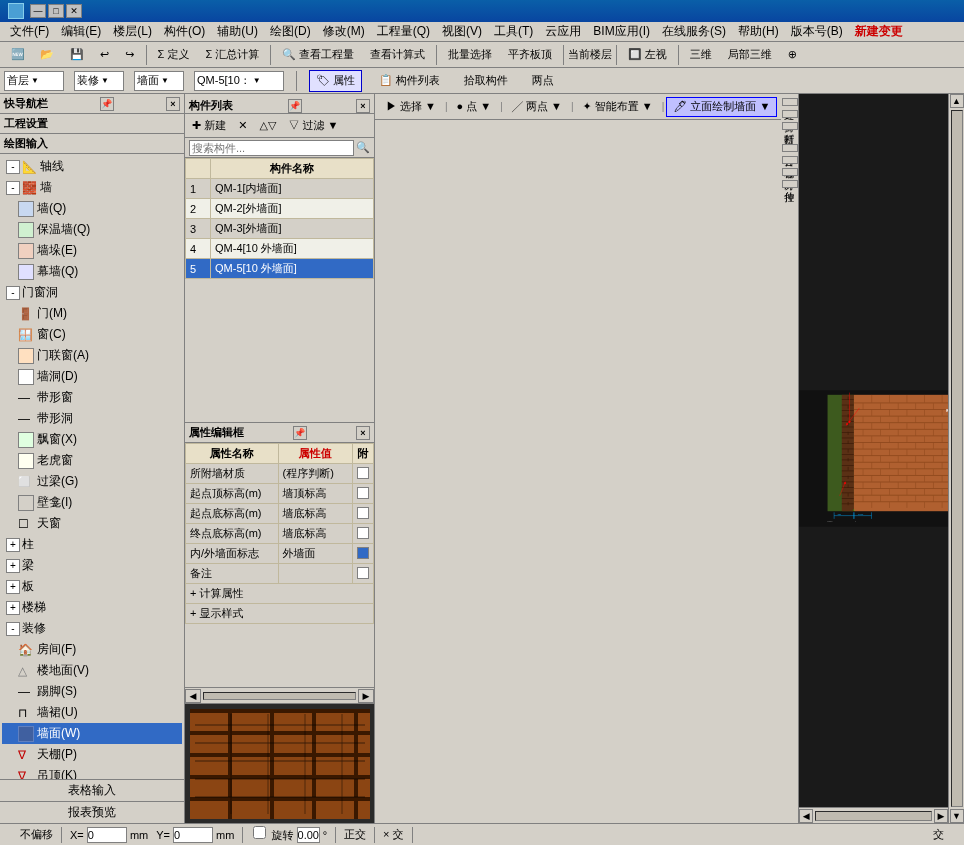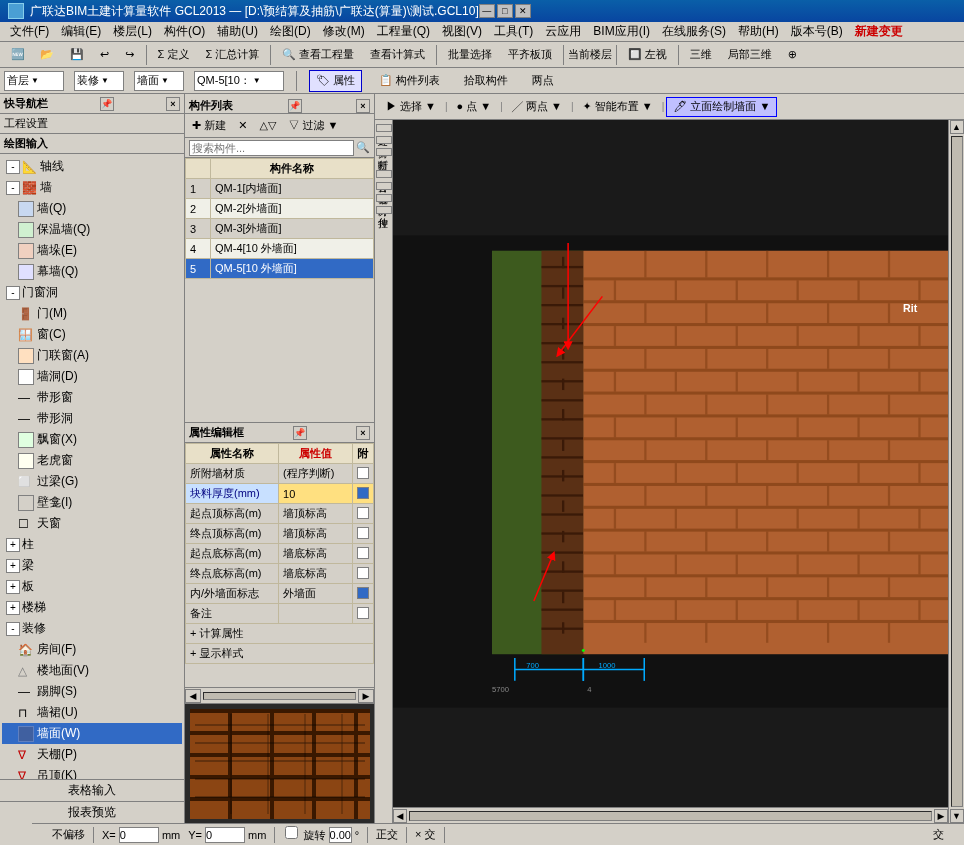--- a/index.html
+++ b/index.html
@@ -57,34 +57,34 @@
     .attr-panel { height: 280px; display: flex; flex-direction: column; }
     .attr-panel-header { height: 20px; background: #d4d0c8; border-bottom: 1px solid #808080; display: flex; align-items: center; padding: 0 4px; font-size: 11px; font-weight: bold; }
     .attr-table { flex: 1; overflow-y: auto; }
     .attr-table table { width: 100%; border-collapse: collapse; }
     .attr-table th { background: #e8e0c8; border: 1px solid #c0b89c; padding: 2px 4px; font-size: 11px; text-align: center; }
     .attr-table td { border: 1px solid #c0b89c; padding: 2px 4px; font-size: 11px; }
     .attr-checkbox { width: 12px; height: 12px; border: 1px solid #808080; background: white; display: inline-block; }
     .attr-checkbox.checked { background: #316ac5; }
     
     
-    .view-area { flex: 1; display: flex; flex-direction: column; }
+    .view-area { flex: 1; display: flex; flex-direction: row; }
     .view-toolbar { height: 26px; background: #d4d0c8; border-bottom: 1px solid #808080; display: flex; align-items: center; padding: 0 4px; gap: 2px; flex-shrink: 0; }
     .view-btn { height: 20px; padding: 0 6px; background: #d4d0c8; border: 1px solid transparent; cursor: pointer; font-size: 11px; display: flex; align-items: center; white-space: nowrap; }
     .view-btn.active { background: #c0c0ff; border: 1px solid #0000ff; }
     .view-canvas { flex: 1; background: #1a1a1a; position: relative; overflow: hidden; }
     .view-side-tools { width: 18px; background: #d4d0c8; border-right: 1px solid #808080; display: flex; flex-direction: column; align-items: center; padding-top: 4px; gap: 2px; flex-shrink: 0; }
     .side-tool-btn { width: 16px; background: #d4d0c8; border: 1px solid transparent; cursor: pointer; font-size: 9px; writing-mode: vertical-lr; text-orientation: mixed; padding: 4px 1px; text-align: center; }
     .view-content { flex: 1; display: flex; }
     
     
     .canvas-inner { position: relative; width: 100%; height: 100%; }
     
     
-    .status-bar { height: 22px; background: #d4d0c8; border-top: 1px solid #808080; display: flex; align-items: center; padding: 0 20px; font-size: 11px; gap: 8px; flex-shrink: 0; margin-left: 32px; }
+    .status-bar { height: 22px; background: #d4d0c8; border-top: 1px solid #808080; display: flex; align-items: center; padding: 0 20px; font-size: 11px; gap: 8px; flex-shrink: 0; }
     .status-sep { width: 1px; height: 16px; background: #808080; }
     
     
     .dropdown { height: 20px; border: 1px solid #808080; background: white; padding: 0 2px; font-size: 11px; cursor: pointer; display: flex; align-items: center; gap: 2px; }
     .dropdown-arrow { font-size: 8px; }
     
     .mini-preview { height: 120px; background: #2a2a2a; border-top: 1px solid #808080; position: relative; overflow: hidden; }
     
     .img-brick2 {
       background: 
@@ -99,21 +99,20 @@
           #3a1800 18px, #3a1800 22px
         );
       background-color: #8B4513;
     }
   </style>
 </head>
 <body>
 
 <div class="title-bar">
   <span class="title-bar-icon"></span>
-  <span>广联达BIM土建计算量软件 GCL2013 — [D:\预结算及抽筋\广联达(算量)\测试.GCL10]</span>
   <div class="title-bar-buttons">
     <div class="title-btn">—</div>
     <div class="title-btn">□</div>
     <div class="title-btn">✕</div>
   </div>
 </div>
 
 <div class="menu-bar">
   <span class="menu-item">文件(F)</span>
   <span class="menu-item">编辑(E)</span>
@@ -184,21 +183,21 @@
 
 <div class="main-area">
 
   <div class="nav-panel">
     <div class="panel-header">
       <span>快导航栏</span>
       <div class="panel-header-btn">📌</div>
       <div class="panel-header-btn">×</div>
     </div>
     <div style="height:20px; background:#d4d0c8; border-bottom:1px solid #808080; display:flex; align-items:center; padding:0 4px;">
-      <span style="font-size:11px;">工程设置</span>
+      <span style="font-size:11px;font-weight:bold;">工程设置</span>
     </div>
     <div style="height:20px; background:#d4d0c8; border-bottom:1px solid #808080; display:flex; align-items:center; padding:0 4px;">
       <span style="font-size:11px; font-weight:bold;">绘图输入</span>
     </div>
     <div class="nav-tree">
 
       <div class="tree-item">
         <div class="expand-btn">-</div>
         <span style="margin-right:3px;">📐</span>
         <span>轴线</span>
@@ -399,32 +398,22 @@
               <th style="width:80px; color:#cc0000;">属性值</th>
               <th style="width:20px;">附</th>
             </tr>
           </thead>
           <tbody>
             <tr>
               <td>所附墙材质</td>
               <td>(程序判断)</td>
               <td><span class="attr-checkbox"></span></td>
             </tr>
-            <tr style="background:#ffe080;">
-              <td style="background:#c8e0ff; color:#000080;">块料厚度(mm)</td>
-              <td>10</td>
-              <td><span class="attr-checkbox checked"></span></td>
-            </tr>
             <tr>
               <td>起点顶标高(m)</td>
-              <td>墙顶标高</td>
-              <td><span class="attr-checkbox"></span></td>
-            </tr>
-            <tr>
-              <td>终点顶标高(m)</td>
               <td>墙顶标高</td>
               <td><span class="attr-checkbox"></span></td>
             </tr>
             <tr>
               <td>起点底标高(m)</td>
               <td>墙底标高</td>
               <td><span class="attr-checkbox"></span></td>
             </tr>
             <tr>
               <td>终点底标高(m)</td>

